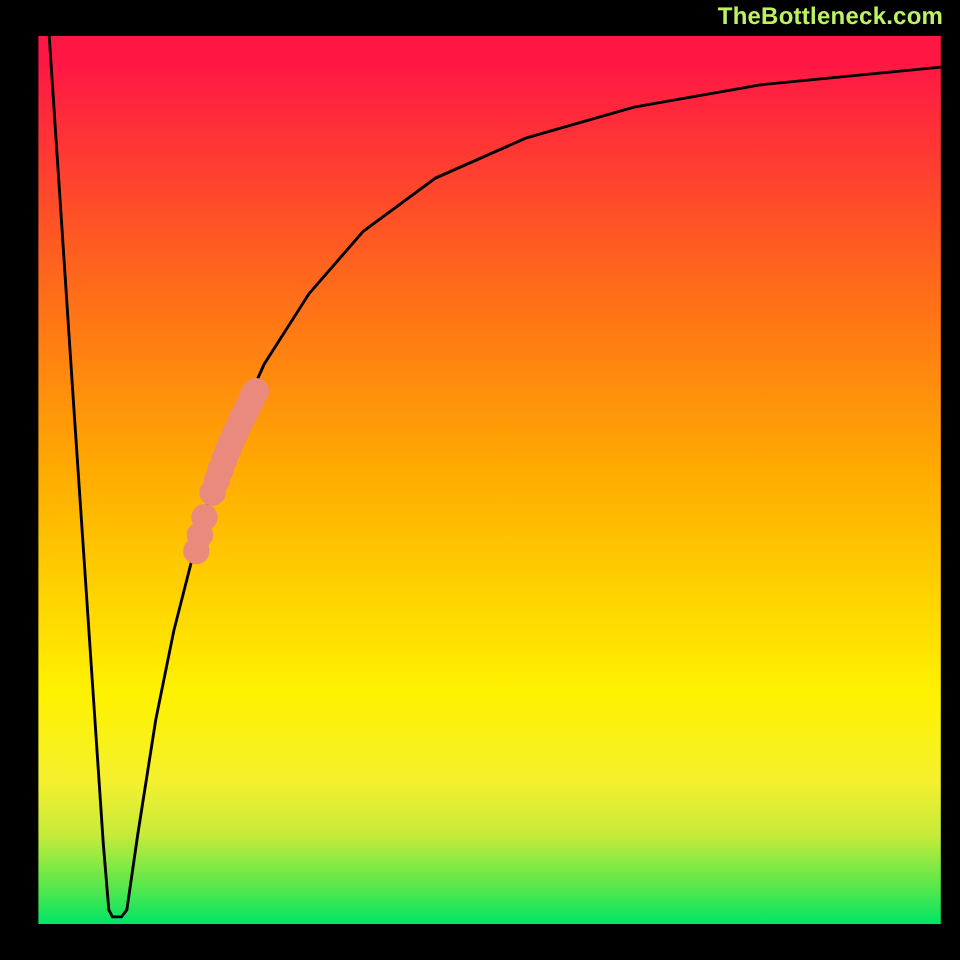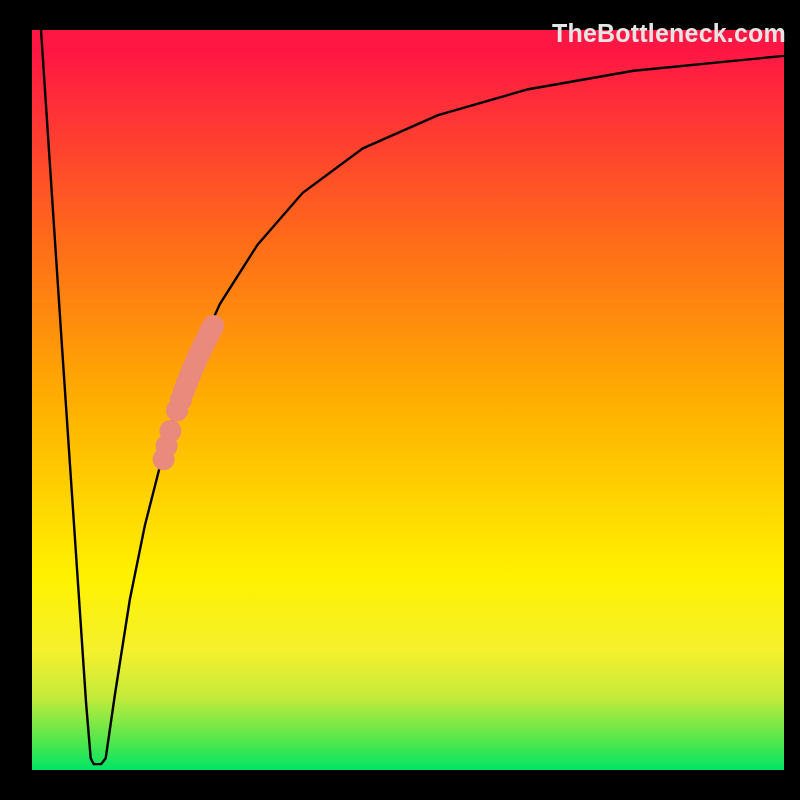--- a/index.html
+++ b/index.html
@@ -16,26 +16,25 @@
     height: 800px;
   }
   svg {
     display: block;
   }
   .watermark {
     position: absolute;
     top: 3px;
     right: 14px;
     font-family: Arial, Helvetica, sans-serif;
-    font-size: 25px;
+    font-size: 20px;
     font-weight: 600;
-    color: #e5e5e5;
+    color: #bef264;
     letter-spacing: 0.2px;
     pointer-events: none;
-    margin-top: 16px;
   }
 </style>
 </head>
 <body>
 
 <div class="stage">
 
   <svg id="chart-svg" width="800" height="800" viewBox="0 0 800 800">
     <defs>
       <linearGradient id="bg-grad" x1="0" y1="1" x2="0" y2="0">

